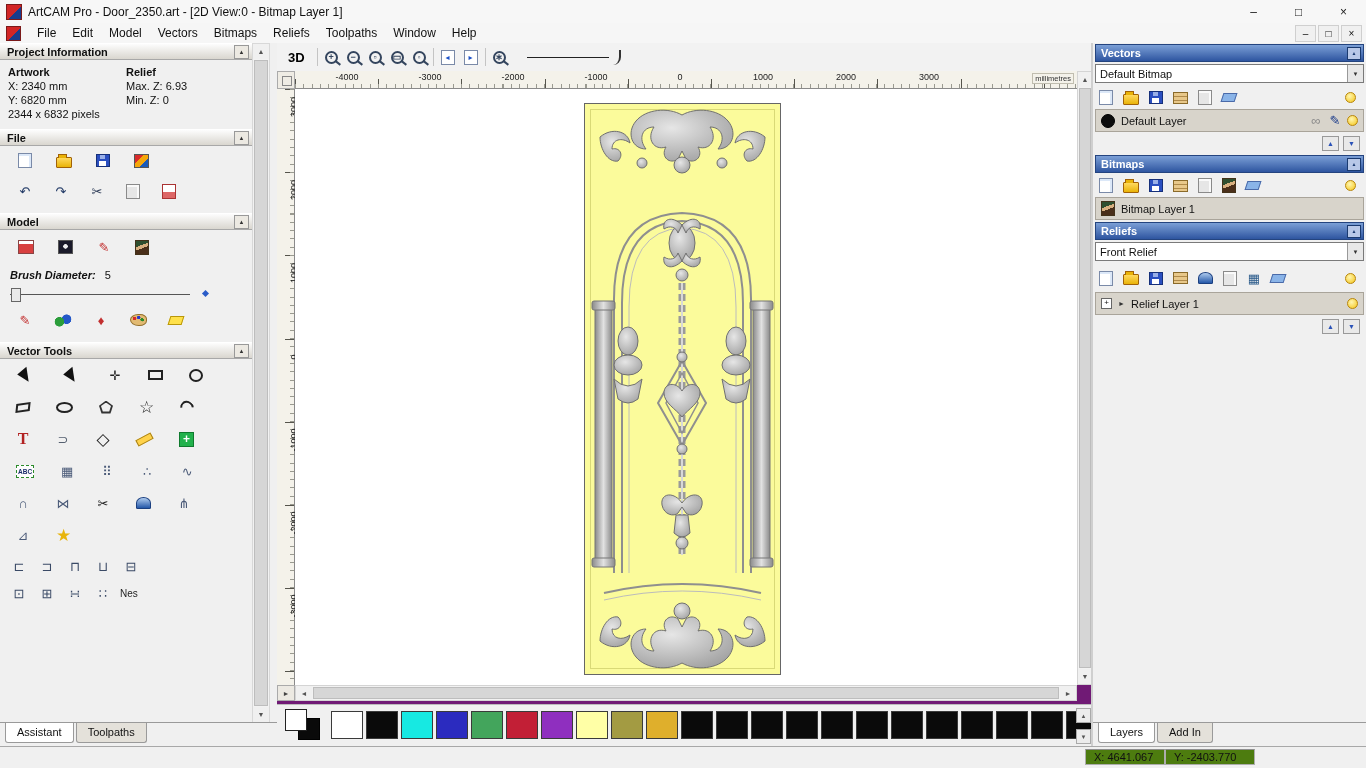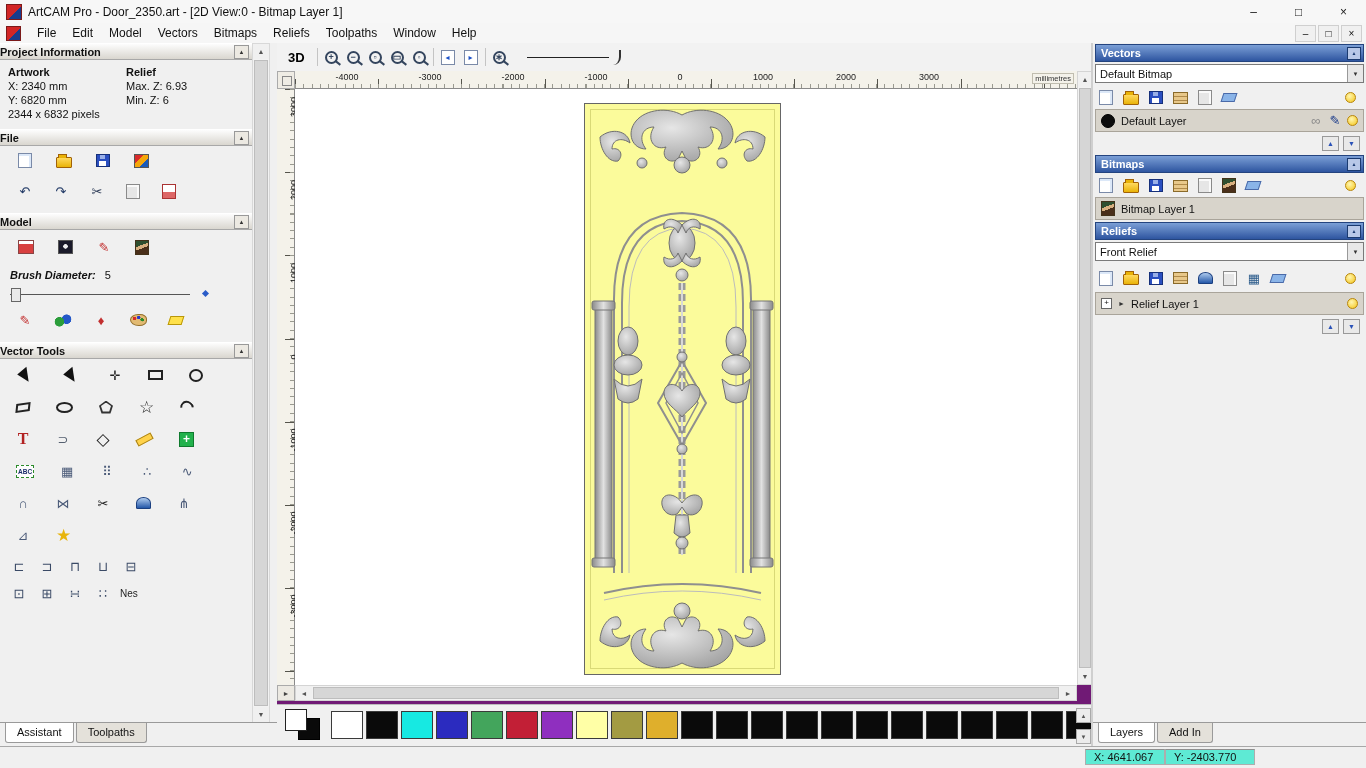--- a/index.html
+++ b/index.html
@@ -19,21 +19,21 @@
   .menu-icon{width:13px;height:13px;margin:0 8px 0 6px;background:linear-gradient(135deg,#d22626 55%,#1a3c8c 55%);border:1px solid #7a1a1a;flex:none;}
   .menu-item{padding:2px 8px;}
   .mdi-controls{margin-left:auto;display:flex;gap:2px;padding-right:4px;}
   .mdi-btn{width:19px;height:15px;display:flex;align-items:center;justify-content:center;font-size:10px;border:1px solid #cfcfcf;background:#f0f0f0;}
   
   .main{position:absolute;top:43px;left:0;right:0;bottom:21px;}
   
   .left-panel{position:absolute;left:0;top:0;bottom:0;width:277px;background:#f0f0f0;border-right:2px solid #cfcfcf;}
   .lp-content{position:absolute;left:0;top:0;width:252px;bottom:24px;overflow:hidden;}
   .sec-head{height:15px;background:linear-gradient(#fdfdfd,#d9d6cf);border-top:1px solid #fff;border-bottom:1px solid #a8a8a8;
-            display:flex;align-items:center;padding:0 3px 0 0;font-weight:bold;font-size:11px;margin-top:6px;}
+            display:flex;align-items:center;padding:0 3px 0 7px;font-weight:bold;font-size:11px;margin-top:6px;}
   .sec-head.first{margin-top:0;}
   .sec-btn{margin-left:auto;width:13px;height:12px;background:#ece9e2;border:1px solid #999;
            font-size:6px;display:flex;align-items:center;justify-content:center;color:#333;}
   .pi-body{display:flex;gap:14px;padding:5px 8px 2px 8px;line-height:14px;}
   .pi-col1{width:104px;}
   .b{font-weight:bold;}
   .tool-strip{display:flex;align-items:center;gap:24px;padding:7px 0 6px 18px;}
   .tool-strip.r2{gap:22px;}
   .vt-row{display:flex;align-items:center;gap:26px;padding:6px 0 6px 16px;}
   .pos-row{display:flex;align-items:center;padding:5px 0 2px 12px;font-size:13px;}
@@ -111,21 +111,21 @@
   .layer-row{height:21px;background:#d8d4cb;border:1px solid #a9a49a;display:flex;align-items:center;padding:0 5px;gap:6px;font-size:11px;}
   .row-icons{margin-left:auto;display:flex;gap:5px;align-items:center;}
   .dot{width:12px;height:12px;border-radius:50%;background:#0c0c0c;border:1px solid #000;flex:none;}
   .updown{display:flex;justify-content:flex-end;gap:4px;padding:4px 4px 2px 0;}
   .ud-btn{width:15px;height:13px;background:#e9e9e9;border:1px solid #999;color:#2a52b8;font-size:7px;display:flex;align-items:center;justify-content:center;}
   .mini-box{width:9px;height:9px;border:1px solid #666;background:#fff;font-size:8px;line-height:7px;text-align:center;flex:none;}
   .expander{font-size:7px;color:#333;}
   
   .statusbar{position:absolute;left:0;right:0;bottom:0;height:21px;background:#f0f0f0;border-top:1px solid #a8a8a8;}
   .sb-box{position:absolute;top:2px;height:14px;line-height:14px;padding:0 8px;font-size:11px;
-          border:1px solid #adadad;border-top-color:#8f8f8f;background:#5eead4;}
+          border:1px solid #adadad;border-top-color:#8f8f8f;background:#4d7c0f;}
   .sb-box.x{left:1085px;width:62px;}
   .sb-box.y{left:1165px;width:72px;}
   
   .ic{display:inline-flex;align-items:center;justify-content:center;min-width:14px;height:20px;font-size:13px;flex:none;position:relative;box-sizing:border-box;}
   .i-big{font-size:17px;}
   .i-serif{font-family:"Liberation Serif",serif;font-weight:bold;font-size:16px;}
   .i-page{width:12px;height:15px;background:#fff;border:1px solid #7a8aa8;box-shadow:inset -2px 2px 0 #dce8f8;}
   .i-pagegrey{width:12px;height:15px;background:#e6e6e6;border:1px solid #8a8a8a;box-shadow:inset -2px 2px 0 #fafafa;}
   .i-pagered{width:12px;height:15px;background:linear-gradient(#fff 55%,#d66 55%);border:1px solid #a33;}
   .i-pageblue{width:13px;height:15px;background:#fff;border:1px solid #7a8aa8;color:#1a50c8;font-size:8px;}
@@ -207,21 +207,21 @@
         <div class="pi-body">
           <div class="pi-col1">
             <div class="b">Artwork</div>
             <div>X: 2340 mm</div>
             <div>Y: 6820 mm</div>
             <div>2344 x 6832 pixels</div>
           </div>
           <div>
             <div class="b">Relief</div>
             <div>Max. Z: 6.93</div>
-            <div>Min. Z: 6</div>
+            <div>Min. Z: 0</div>
           </div>
         </div>
 
         <div class="sec-head">
           <span>File</span>
           <span class="sec-btn">▲</span>
         </div>
         <div class="tool-strip">
             <span class="ic i-page"></span>
             <span class="ic i-folder"></span>

